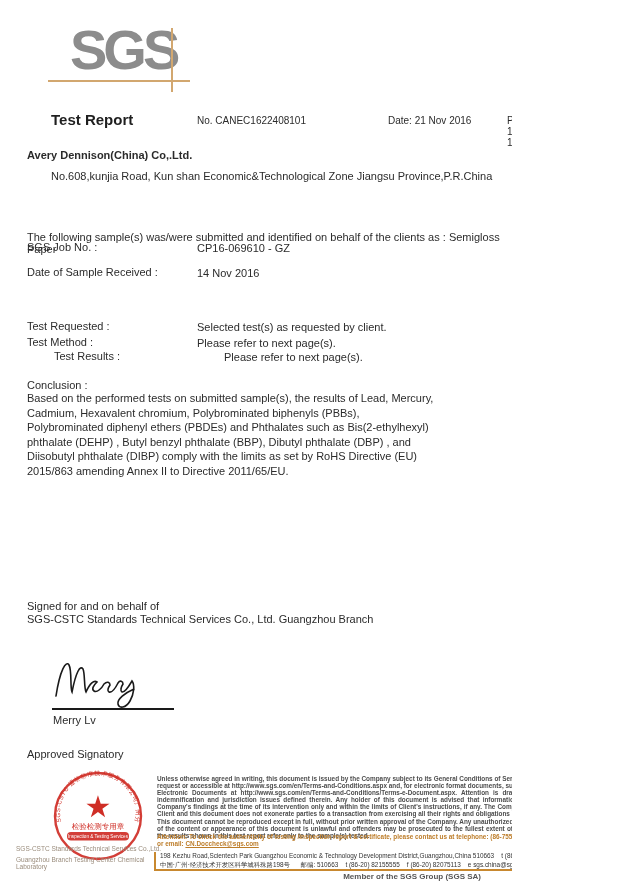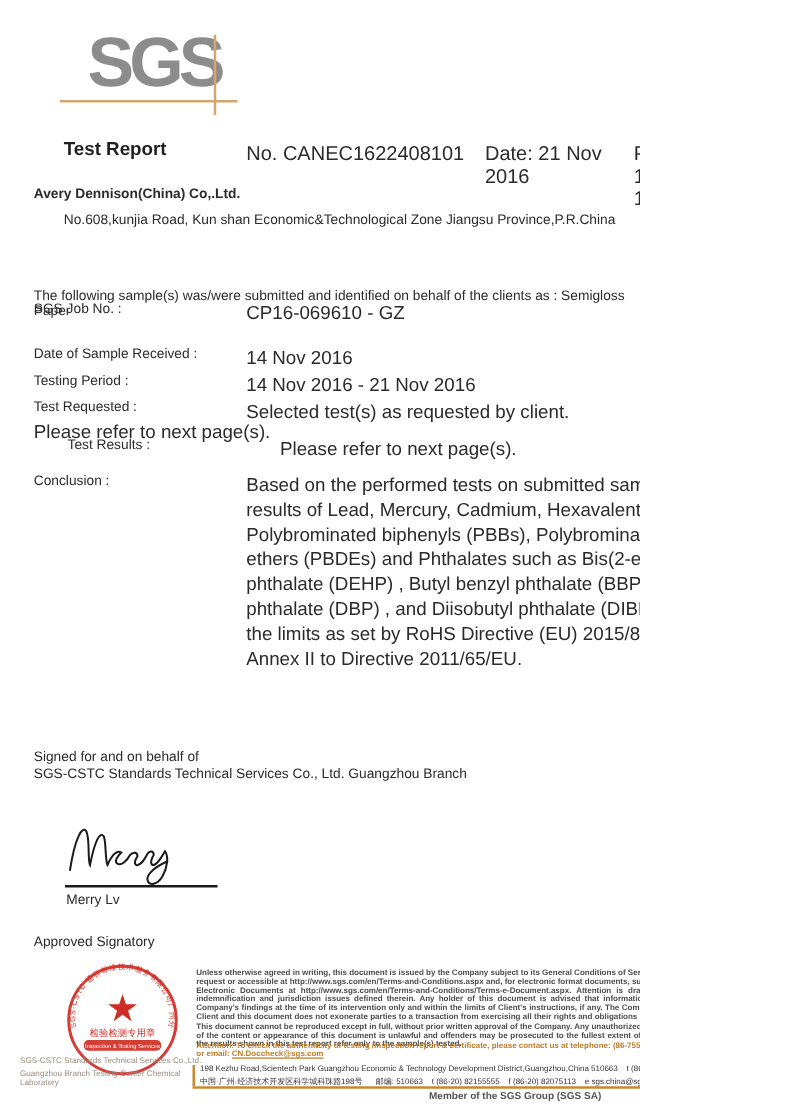--- a/index.html
+++ b/index.html
@@ -5,26 +5,26 @@
   html,body{margin:0;padding:0;background:#ffffff;}
   #page{position:relative;width:512px;height:886px;background:#ffffff;overflow:hidden;
         font-family:"Liberation Sans",sans-serif;color:#2b2b2b;}
   .abs{position:absolute;}
   
   .logo-text{left:70px;top:22px;font-size:56px;font-weight:800;letter-spacing:-4px;color:#8c8c8c;line-height:1;}
   .logo-hline{left:48px;top:80px;width:142px;height:2px;background:#d2a76f;}
   .logo-vline{left:171px;top:28px;width:2px;height:64px;background:#d2a76f;}
   
   .title{left:27px;top:111px;font-size:15px;font-weight:700;color:#1f1f1f;margin-left:24px;}
-  .meta{font-size:16px;color:#2b2b2b;top:115px;}
+  .meta{font-size:10px;color:#2b2b2b;top:115px;}
   
   .txt11{font-size:11px;color:#2b2b2b;}
   .row{position:absolute;left:27px;display:flex;}
   .lbl{width:170px;font-size:11px;}
-  .val{width:412px;font-size:15px;line-height:1.32;}
+  .val{width:412px;font-size:11px;line-height:1.32;}
   
   .sig-underline{left:52px;top:708px;width:122px;height:2px;background:#1a1a1a;}
   
   .legal{left:157px;top:775px;width:458px;font-size:6.4px;line-height:7.1px;
          text-align:justify;color:#4c4c4c;font-weight:600;}
   .attention{left:157px;top:833px;width:458px;font-size:6.4px;line-height:7.4px;
              color:#bd7d2a;font-weight:700;}
   .attention .u{text-decoration:underline;}
   .addr{font-size:6.4px;color:#333;white-space:pre;}
   .addr-border{left:154px;top:852px;width:2px;height:17px;background:#c8882f;}
@@ -48,40 +48,37 @@
 
   <div class="abs txt11" style="left:27px;top:149px;font-weight:bold;">Avery Dennison(China) Co,.Ltd.</div>
   <div class="abs txt11" style="left:27px;top:170px;padding-left:24px;">No.608,kunjia Road, Kun shan Economic&amp;Technological Zone Jiangsu Province,P.R.China</div>
 
   <div class="abs txt11" style="left:27px;top:231px;">The following sample(s) was/were submitted and identified on behalf of the clients as : Semigloss Paper</div>
 
   <div class="row" style="top:241px;">
     <span class="lbl">SGS Job No. :</span>
     <span class="val">CP16-069610 - GZ</span>
   </div>
-  <div class="row" style="top:277px;">
+  <div class="row" style="top:266px;">
     <span class="lbl">Date of Sample Received :</span>
     <span class="val">14 Nov 2016</span>
-  </div>
-  <div class="row" style="top:299px;">
-    <span class="lbl">Testing Period :</span>
-    <span class="val">14 Nov 2016 - 21 Nov 2016</span>
   </div>
   <div class="row" style="top:320px;">
     <span class="lbl">Test Requested :</span>
     <span class="val">Selected test(s) as requested by client.</span>
   </div>
   <div class="row" style="top:336px;">
+    <span class="lbl">Test Method :</span>
     <span class="val">Please refer to next page(s).</span>
   </div>
   <div class="row" style="top:350px;margin-left:27px;">
     <span class="lbl">Test Results :</span>
     <span class="val">Please refer to next page(s).</span>
   </div>
-  <div class="row" style="top:379px;">
+  <div class="row" style="top:379px;flex-direction:column;">
     <span class="lbl">Conclusion :</span>
     <span class="val">Based on the performed tests on submitted sample(s), the results of Lead, Mercury, Cadmium, Hexavalent chromium, Polybrominated biphenyls (PBBs), Polybrominated diphenyl ethers (PBDEs) and Phthalates such as Bis(2-ethylhexyl) phthalate (DEHP) , Butyl benzyl phthalate (BBP), Dibutyl phthalate (DBP) , and Diisobutyl phthalate (DIBP) comply with the limits as set by RoHS Directive (EU) 2015/863 amending Annex II to Directive 2011/65/EU.</span>
   </div>
 
   <div class="abs txt11" style="left:27px;top:600px;">Signed for and on behalf of</div>
   <div class="abs txt11" style="left:27px;top:613px;">SGS-CSTC Standards Technical Services Co., Ltd. Guangzhou Branch</div>
 
   <svg class="abs" style="left:50px;top:652px;" width="130" height="60" viewBox="0 0 130 60" aria-label="Merry">
     <path d="M6 44 C10 18 16 8 19 13 C22 18 20 36 22 40 C26 20 30 13 33 17 C35 21 34 36 36 40
              C40 31 44 28 47 30 C44 33 41 37 44 39 C47 41 52 36 54 32

